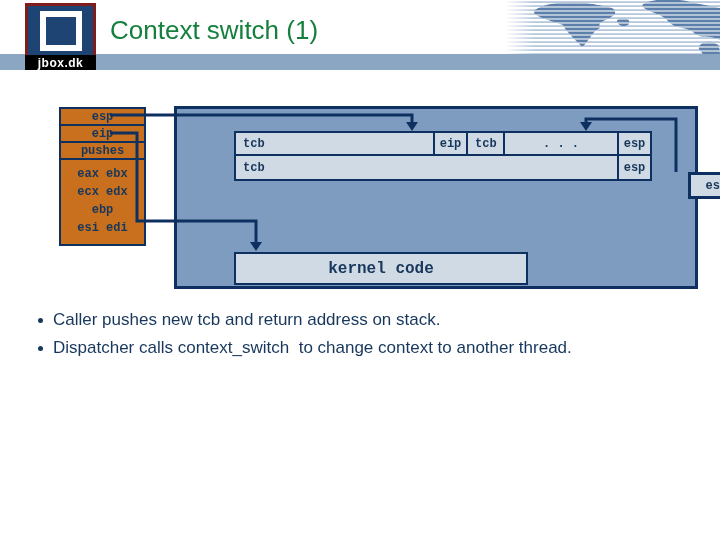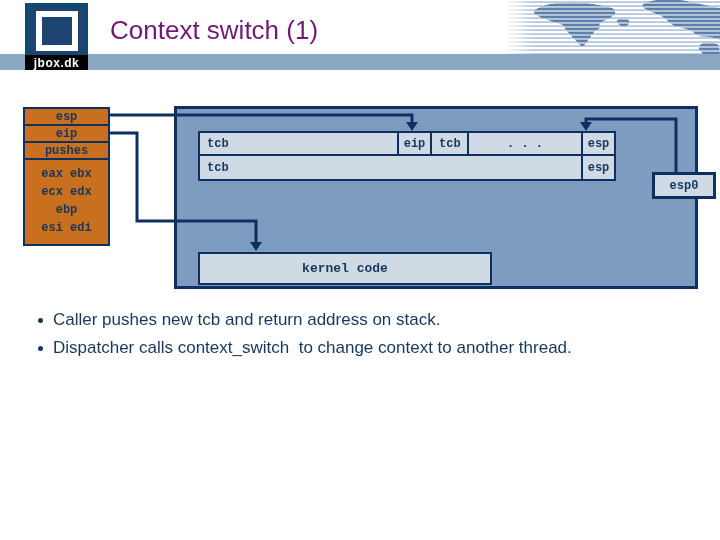--- a/index.html
+++ b/index.html
@@ -8,30 +8,30 @@
   }
   *{margin:0;padding:0;box-sizing:border-box;}
   body{background:#888;font-family:"Liberation Sans",sans-serif;}
   .slide{position:relative;width:720px;height:540px;background:#ffffff;overflow:hidden;}
 
   
   .map-wrap{position:absolute;top:0;right:0;width:215px;height:54px;
     -webkit-mask-image:linear-gradient(to right,rgba(0,0,0,0),#000 30px);
     mask-image:linear-gradient(to right,rgba(0,0,0,0),#000 30px);}
   .header-bar{position:absolute;left:0;top:54px;width:720px;height:16px;background:var(--bar-blue);}
-  .logo{position:absolute;left:25px;top:3px;width:63px;height:67px;background:#0c4a6e;z-index:5;}
+  .logo{position:absolute;left:25px;top:3px;width:71px;height:67px;background:#7f1d1d;z-index:5;}
   .logo-face{position:absolute;left:3px;top:3px;right:3px;bottom:15px;background:#1d4472;
     display:flex;align-items:center;justify-content:center;}
   .logo-ring{width:42px;height:40px;border:6px solid #ffffff;}
   .logo-band{position:absolute;left:0;right:0;bottom:0;height:15px;background:#000;color:#fff;
     font-size:12px;font-weight:bold;display:flex;align-items:center;justify-content:center;letter-spacing:.5px;}
-  .page-title{position:absolute;left:110px;top:15px;font-size:26px;color:#701a75;white-space:nowrap;}
+  .page-title{position:absolute;left:110px;top:15px;font-size:26px;color:#15803d;white-space:nowrap;}
 
   
-  .mono{font-family:"Liberation Mono","DejaVu Sans Mono",monospace;font-weight:bold;color:var(--text-navy);}
+  .mono{font-family:"Liberation Mono","DejaVu Sans Mono",monospace;font-weight:bold;color:var(--text-navy);margin-left:36px;}
 
   .stack-box{position:absolute;left:23px;top:107px;width:87px;height:139px;
     background:var(--orange);border:2px solid var(--navy);}
   .stack-row{height:17px;border-bottom:2px solid var(--navy);display:flex;align-items:center;
     justify-content:center;font-size:12px;}
   .stack-regs{height:82px;display:flex;flex-direction:column;align-items:center;justify-content:center;
     font-size:12px;line-height:18px;}
 
   .big-box{position:absolute;left:174px;top:106px;width:524px;height:183px;
     background:var(--box-blue);border:3px solid var(--navy);}
@@ -42,21 +42,21 @@
   .mem-row.first{border-bottom:2px solid var(--navy);}
   .cell{display:flex;align-items:center;border-right:2px solid var(--navy);height:100%;}
   .cell.last{border-right:none;}
   .cell.left{justify-content:flex-start;padding-left:7px;}
   .cell.center{justify-content:center;}
   .w-tcb1{width:199px;} .w-eip{width:33px;} .w-tcb2{width:37px;} .w-dots{width:114px;}
   .w-esp{width:31px;} .w-tcblong{width:383px;}
 
   .kernel-box{position:absolute;left:198px;top:252px;width:294px;height:33px;
     background:var(--cell-light);border:2px solid var(--navy);display:flex;align-items:center;
-    justify-content:center;font-size:13px;}
+    justify-content:center;font-size:16px;}
 
   .esp0-box{position:absolute;left:652px;top:172px;width:64px;height:27px;
     background:var(--cell-light);border:3px solid var(--navy);display:flex;align-items:center;
     justify-content:center;font-size:12px;z-index:4;}
 
   .connectors{position:absolute;left:0;top:0;width:720px;height:540px;pointer-events:none;z-index:3;}
 
   
   .bullets{position:absolute;left:30px;top:306px;width:670px;color:var(--text-navy);}
   .bullet-row{display:flex;align-items:flex-start;line-height:28px;font-size:17px;}

